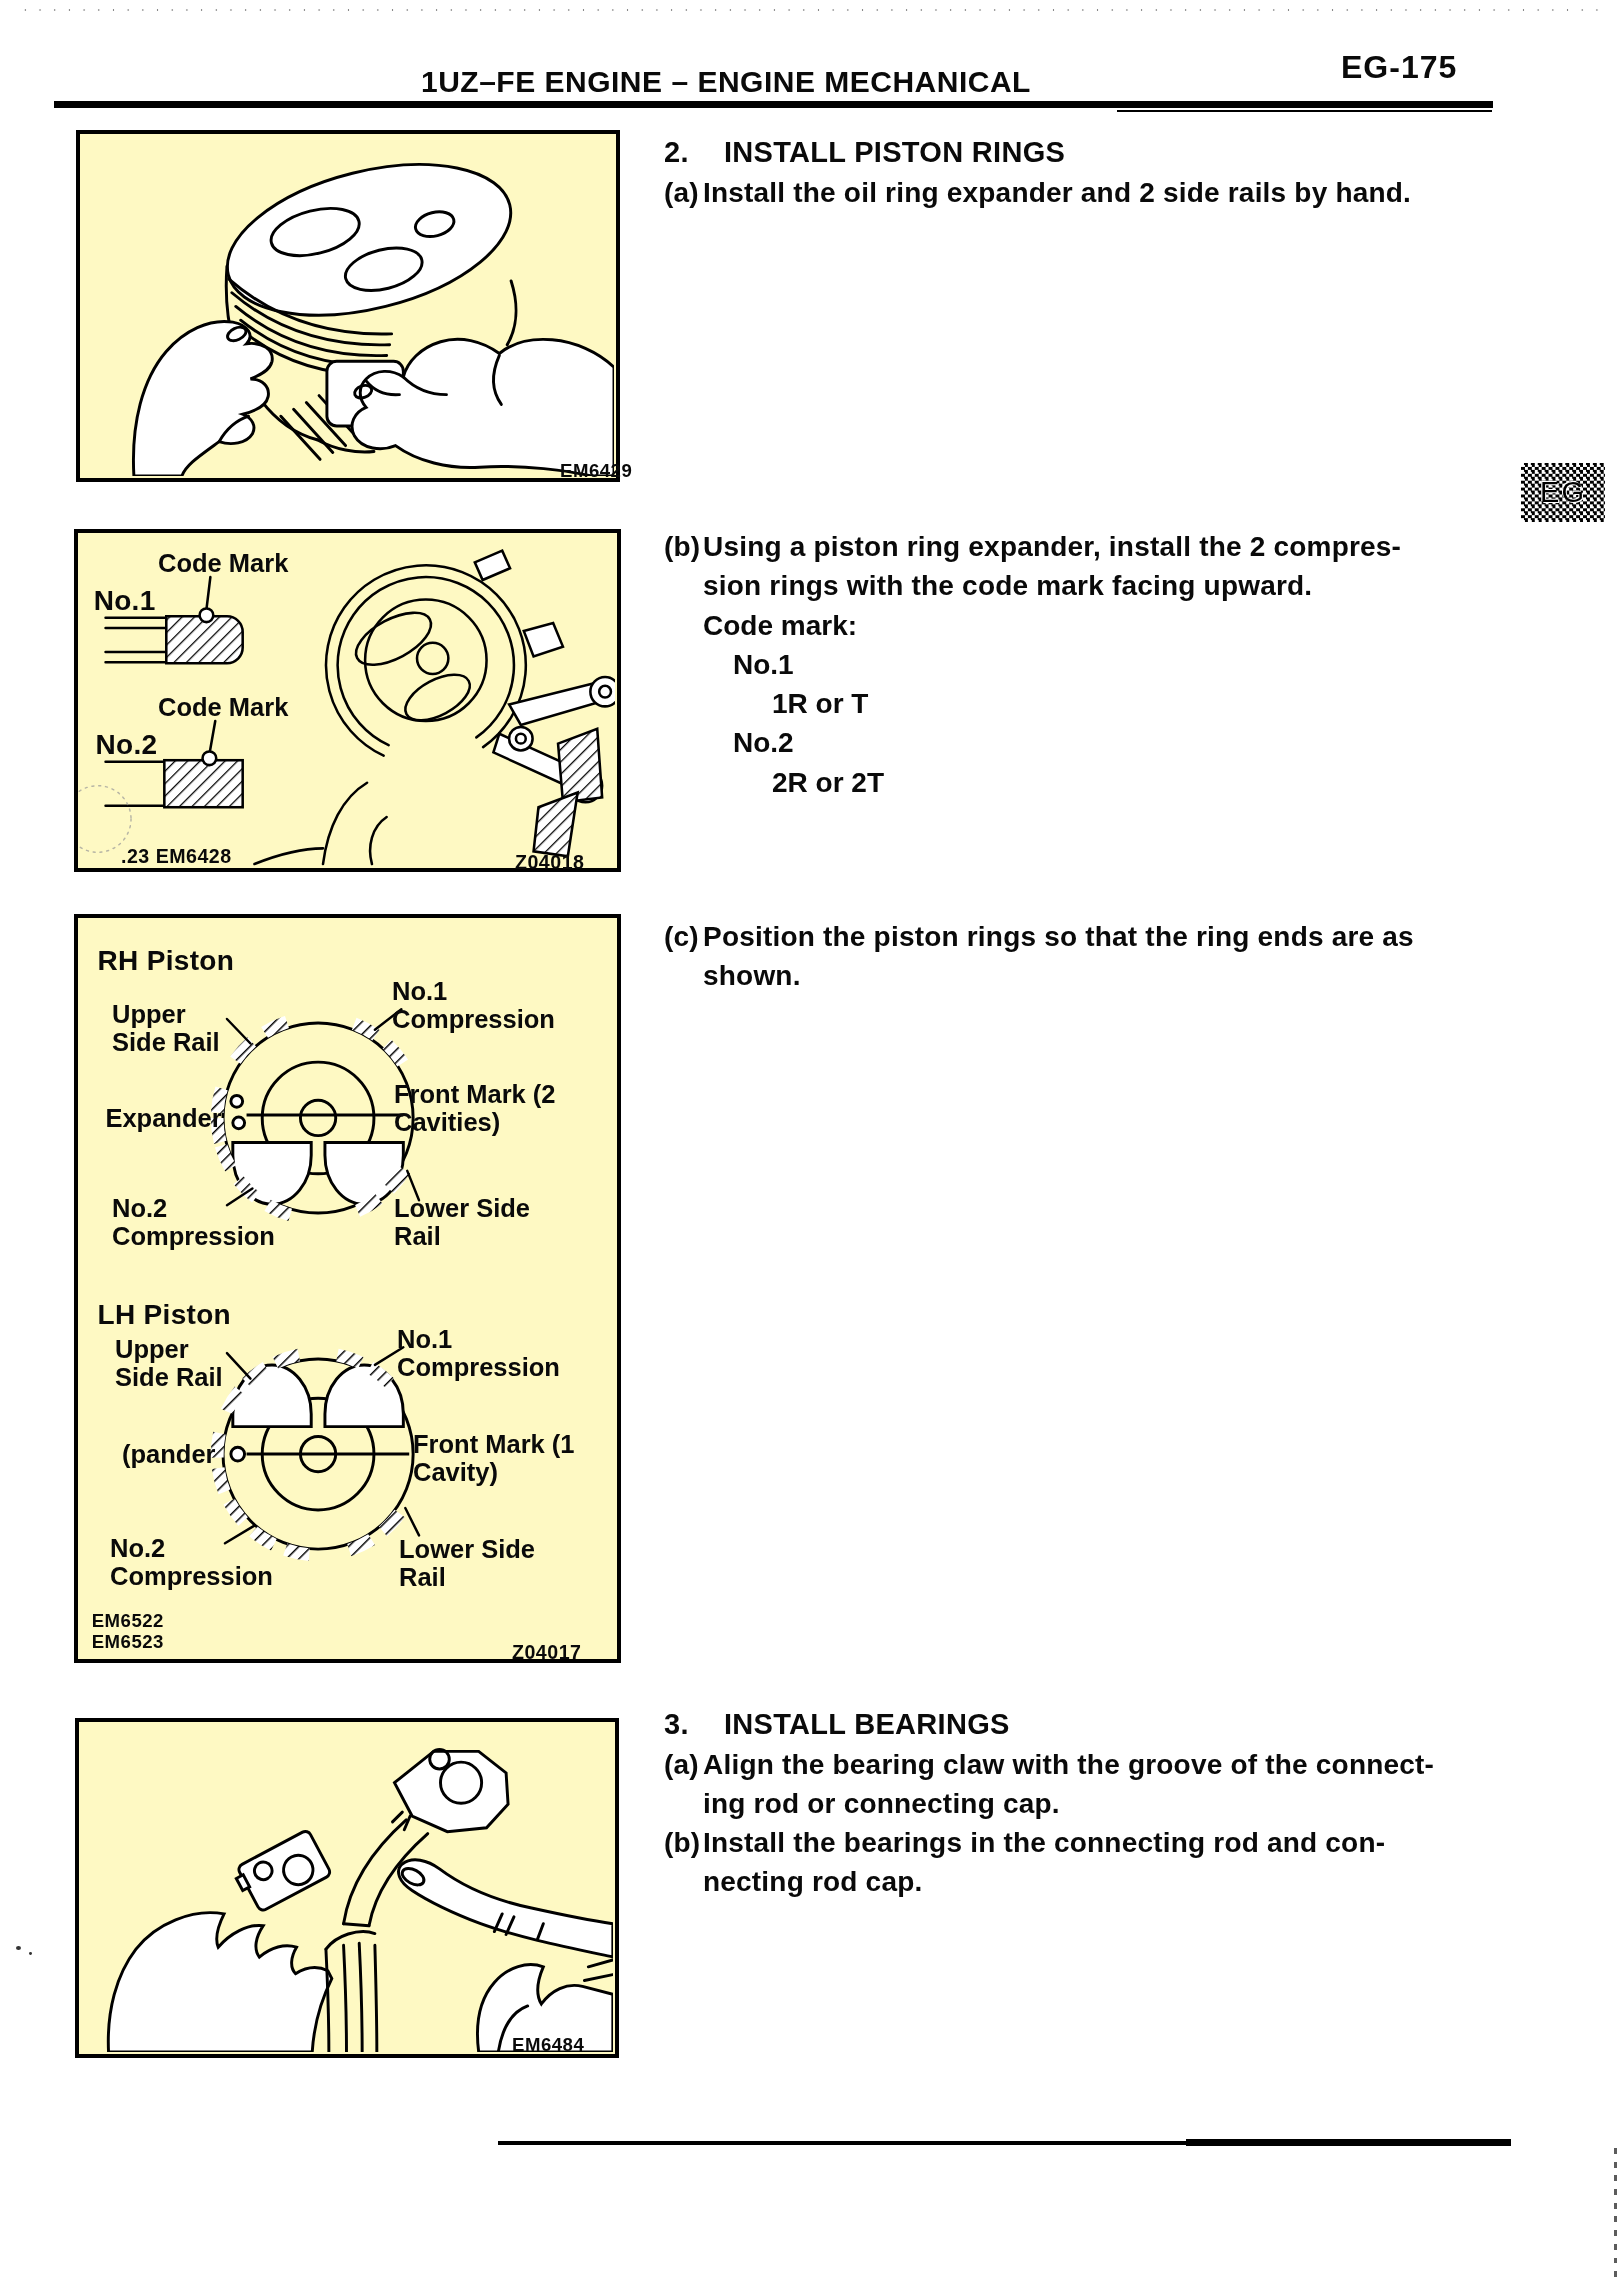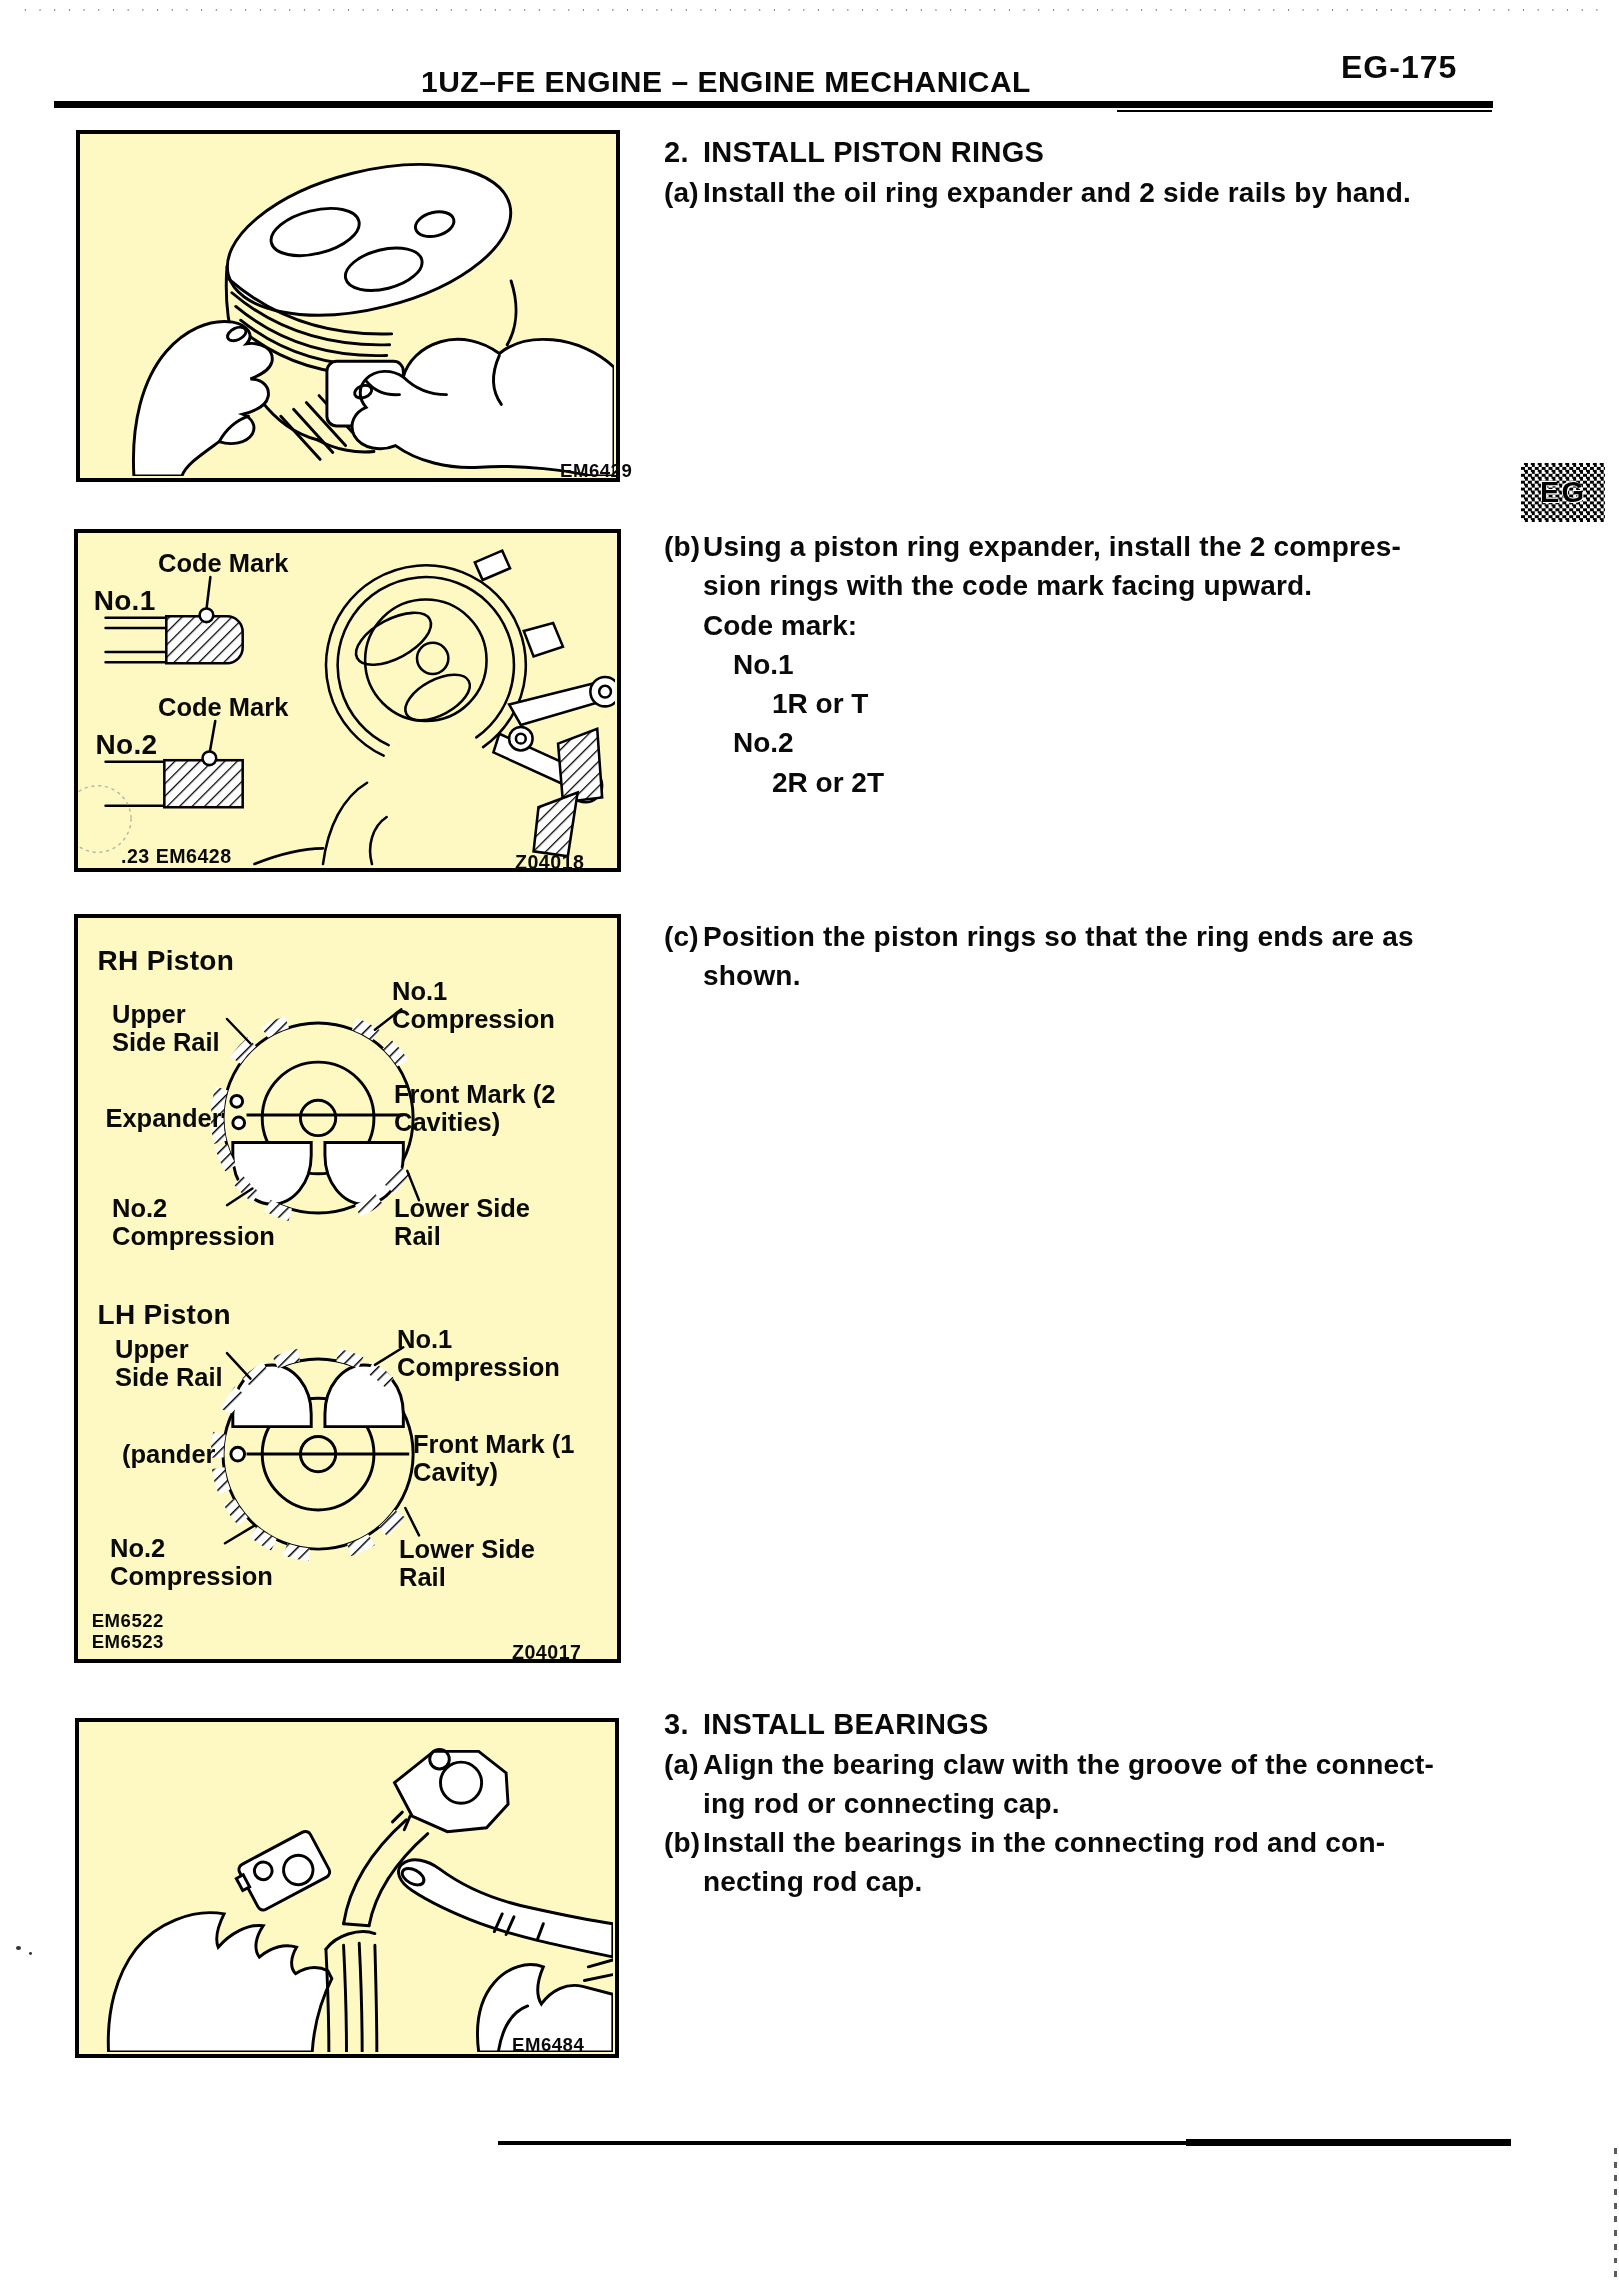--- a/index.html
+++ b/index.html
@@ -14,35 +14,35 @@
   .scanline{position:absolute;background:#000;}
   
   .hdr-title{position:absolute;left:421px;top:65px;font-size:30px;font-weight:700;letter-spacing:0.5px;white-space:nowrap;}
   .hdr-page{position:absolute;left:1341px;top:49px;font-size:32px;font-weight:700;letter-spacing:1px;}
   .hdr-rule{position:absolute;left:54px;top:101px;width:1439px;height:6.9px;background:#000;}
   .hdr-rule2{position:absolute;left:1117px;top:110px;width:375px;height:2px;background:#000;}
   
   .eg-tab{position:absolute;left:1521px;top:463px;width:84px;height:59px;
     background:repeating-conic-gradient(#000 0% 25%,#fff 0% 50%) 0 0/6.9px 6.9px;
     display:flex;align-items:center;justify-content:center;}
-  .eg-tab span{font-size:29px;font-weight:700;color:#000;text-shadow:1px 1px 0 #fff,-1px -1px 0 #fff;letter-spacing:2px;}
+  .eg-tab span{font-size:29px;font-weight:400;color:#000;text-shadow:1px 1px 0 #fff,-1px -1px 0 #fff;letter-spacing:2px;}
   
   .figbox{position:absolute;border:4.9px solid #000;background:#fef9c3;box-sizing:border-box;padding-left:46px;}
   #fig1{left:76px;top:130px;width:544px;height:352px;}
   #fig2{left:74px;top:529px;width:547px;height:343px;text-decoration:underline;}
   #fig3{left:74px;top:914px;width:547px;height:749px;}
   #fig4{left:75px;top:1718px;width:544px;height:340px;}
   .figbox svg{position:absolute;left:0;top:0;}
   .figcode{position:absolute;font-size:18.6px;font-weight:700;letter-spacing:0.5px;}
   .diaglbl{position:absolute;font-size:25.5px;line-height:28px;font-weight:600;}
   .diagttl{position:absolute;font-size:28px;font-weight:700;letter-spacing:0.3px;}
   
   .sec-head{position:absolute;left:664px;width:849px;font-size:29px;font-weight:700;line-height:39px;letter-spacing:0.3px;}
   .sec-head .num{position:absolute;left:0;top:0;}
-  .sec-head .ttl{margin-left:39px;}
+  .sec-head .ttl{margin-left:60px;}
   .txt-item{position:absolute;left:664px;width:849px;font-size:28px;font-weight:600;line-height:39px;letter-spacing:0.2px;}
   .txt-item .lbl{position:absolute;left:0;top:0;}
   .txt-item .body{margin-left:39px;white-space:pre-line;}
   .spec{position:absolute;font-size:28px;font-weight:700;line-height:39px;}
   .s-head{left:703px;}
   .s-n{left:733px;}
   .s-v{left:772px;}
   .notice{position:absolute;left:703px;width:810px;font-size:28px;font-weight:700;line-height:39px;}
 </style>
 </head>

